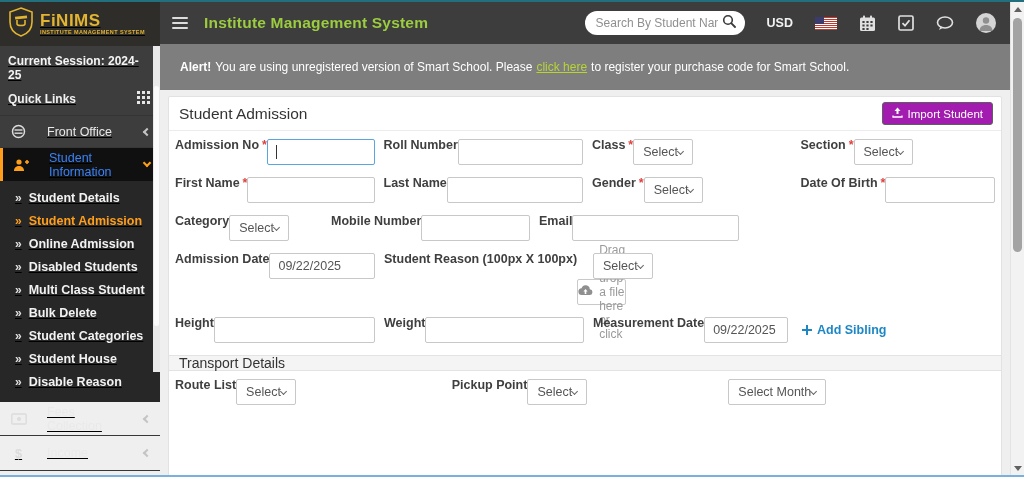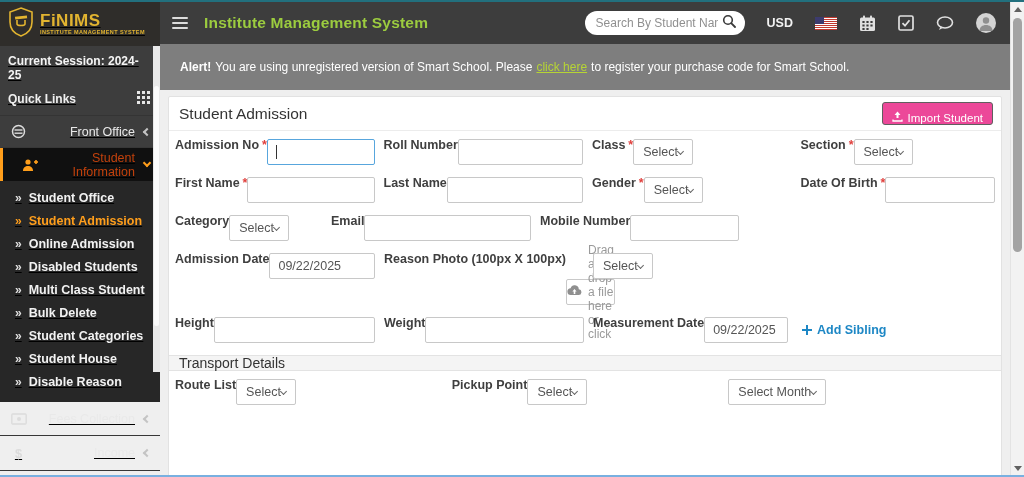--- a/index.html
+++ b/index.html
@@ -13,27 +13,27 @@
 
   
   .sidebar { position:absolute; left:0; top:2px; width:160px; height:370px; background:#3d3d3d; z-index:5;text-decoration:underline; }
   .logo-area { height:44px; background:#2f2d2a; display:flex; align-items:center; padding:4px 8px; gap:6px; cursor:pointer; }
   .logo-shield { flex:0 0 auto; }
   .logo-text { color:#e2b430; font-size:17px; font-weight:700; letter-spacing:.5px; line-height:16px; }
   .logo-tagline { color:#e2b430; font-size:5.5px; font-weight:700; letter-spacing:.4px; }
   .session-block { padding:8px 10px 8px 8px; border-bottom:1px solid #343434; }
   .session-label { color:#f5f5f5; font-size:12px; font-weight:700; }
   .quicklinks { margin-top:9px; display:flex; align-items:center; justify-content:space-between; color:#f0f0f0; font-size:12px; font-weight:700; cursor:pointer; }
-  .grp { height:32px; display:flex; align-items:center; padding:0 10px; gap:9px; color:#e9e9e9; font-size:12.5px; cursor:pointer; border-bottom:1px solid #373737;text-align:right; }
+  .grp { height:32px; display:flex; align-items:center; padding:0 10px; gap:20px; color:#e9e9e9; font-size:12.5px; cursor:pointer; border-bottom:1px solid #373737; }
   .grp .grp-label { flex:1; }
   .grp-icon { width:17px; display:flex; justify-content:center; }
   .chev { width:6px; height:6px; border-left:2px solid #c4c4c4; border-bottom:2px solid #c4c4c4; display:inline-block; }
   .chev.left { transform:rotate(45deg); }
   .chev.down { transform:rotate(-45deg); margin-top:-3px; }
-  .grp.active { background:#101010; border-left:3px solid #ff9e1b; padding-left:18px; color:#c2410c; border-bottom:none; height:33px; }
+  .grp.active { background:#101010; border-left:3px solid #ff9e1b; padding-left:9px; color:#3b82f6; border-bottom:none; height:33px; }
   .grp.active .chev { border-color:#ff9e1b; }
   .submenu { background:#272727; padding:6px 0 8px 0; }
   .subitem { display:flex; align-items:center; gap:7px; padding:4px 6px 4px 15px; color:#f2f2f2; font-size:12.5px; font-weight:700; cursor:pointer; line-height:15px; }
   .subitem .arr { color:#e0e0e0; font-size:12px; }
   .subitem.active, .subitem.active .arr { color:#ff9e1b; }
   .sidebar-scroll { position:absolute; right:0; top:44px; bottom:0; width:7px; background:#e9e9e9; }
   .sidebar-scroll .sthumb { position:absolute; top:40px; left:1px; width:5px; height:240px; background:#fbfbfb; border-radius:3px; }
 
   
   .topbar { position:absolute; left:160px; top:2px; width:850px; height:42px; background:#3d3d3d; display:flex; align-items:center; padding:0 14px 0 12px; z-index:5; }
@@ -54,21 +54,21 @@
   .alertbar { position:absolute; left:160px; top:44px; width:850px; height:46px; background:#7e7e7e; display:flex; align-items:center; padding:0 20px; color:#fff; font-size:12px; z-index:4; }
   .alertbar .bold { font-weight:700; }
   .alertbar a { color:#b6d435; text-decoration:underline; cursor:pointer; margin:0 4px; }
   .alertbar .seg { margin-left:4px; }
 
   
   .content { position:absolute; left:160px; top:90px; width:850px; height:387px; background:#efefef; padding:6px 8px; overflow:hidden; }
   .card { background:#fff; border:1px solid #e2e2e2; border-radius:2px; min-height:600px; }
   .card-header { height:34px; display:flex; align-items:center; justify-content:space-between; padding:0 8px 0 10px; border-bottom:1px solid #ececec; }
   .page-title { font-size:15.5px; font-weight:500; color:#333; }
-  .import-btn { display:flex; align-items:flex-end; gap:5px; background:#ec4899; color:#fff; border:1px solid #5f5f5f; border-radius:3px; height:23px; padding:0 9px; font-size:11.5px; font-family:inherit; cursor:pointer; }
+  .import-btn { display:flex; align-items:center; gap:5px; background:#a21caf; color:#fff; border:1px solid #5f5f5f; border-radius:3px; height:23px; padding:0 9px; font-size:11.5px; font-family:inherit; cursor:pointer; }
   .card-body { padding:8px 6px 0 6px; }
   .frow { display:flex; gap:9px; margin-bottom:12px; }
   .fld { display:flex; flex-direction:row; }
   .flabel { font-size:12.5px; font-weight:700; color:#3f3f3f; margin-bottom:3px; line-height:13px; white-space:nowrap; }
   .req { color:#e0413e; margin-left:3px; }
   .tinput { height:26px; border:1px solid #c8c8c8; border-radius:2px; padding:0 8px; font-size:12.5px; color:#555; width:100%; font-family:inherit; background:#fff; outline:none; }
   .inwrap { position:relative; }
   .inwrap.focused .tinput { border-color:#58a6dd; }
   .caret { position:absolute; left:9px; top:6px; width:1px; height:14px; background:#333; }
   .select { height:26px; border:1px solid #c8c8c8; border-radius:2px; background:#fff; display:flex; align-items:center; justify-content:space-between; padding:0 9px; font-size:12.5px; color:#555; cursor:pointer; }
@@ -156,21 +156,21 @@
             <rect x="13.2" y="2" width="1.6" height="4" fill="#ff9e1b"></rect>
           </svg>
         </span>
         <span class="grp-label">Student Information</span>
         <span class="chev down"></span>
       </div>
 
       <div class="submenu">
         <div class="subitem">
             <span class="arr">»</span>
-            <span>Student Office</span>
+            <span>Student Details</span>
           </div>
         <div class="subitem active">
             <span class="arr">»</span>
             <span>Student Admission</span>
           </div>
         <div class="subitem">
             <span class="arr">»</span>
             <span>Online Admission</span>
           </div>
         <div class="subitem">
@@ -361,37 +361,37 @@
         </div>
 
         <div class="frow">
           <div class="fld w133 mr14">
             <span class="flabel"><span>Category</span></span>
             <span class="select">
                 <span>Select</span>
                 <span class="sel-chev"></span>
               </span>
           </div>
-          <div class="fld w200">
-            <span class="flabel"><span>Email</span></span>
-            <input class="tinput" value="" style="">
-          </div>
           <div class="fld w199">
             <span class="flabel"><span>Mobile Number</span></span>
             <input class="tinput" value="" style="">
           </div>
+          <div class="fld w200">
+            <span class="flabel"><span>Email</span></span>
+            <input class="tinput" value="" style="">
+          </div>
         </div>
 
         <div class="frow">
           <div class="fld w200">
             <span class="flabel"><span>Admission Date</span></span>
             <input class="tinput" value="09/22/2025" style="">
           </div>
           <div class="fld w200">
-            <span class="flabel"><span>Reason Photo (100px X 100px)</span></span>
+            <span class="flabel"><span>Student Reason (100px X 100px)</span></span>
             <span class="dropzone">
               <span>
                 <svg width="15" height="11" viewBox="0 0 15 11">
                   <path d="M4 10 a3.4 3.4 0 0 1 -0.4 -6.8 a4.2 4.2 0 0 1 8.2 1 a2.9 2.9 0 0 1 -0.6 5.8 Z" fill="#8f8f8f"></path>
                   <path d="M7.5 4 L9.6 6.4 H8.3 V9 H6.7 V6.4 H5.4 Z" fill="#fff"></path>
                 </svg>
               </span>
               <span>Drag and drop a file here or click</span>
             </span>
           </div>

